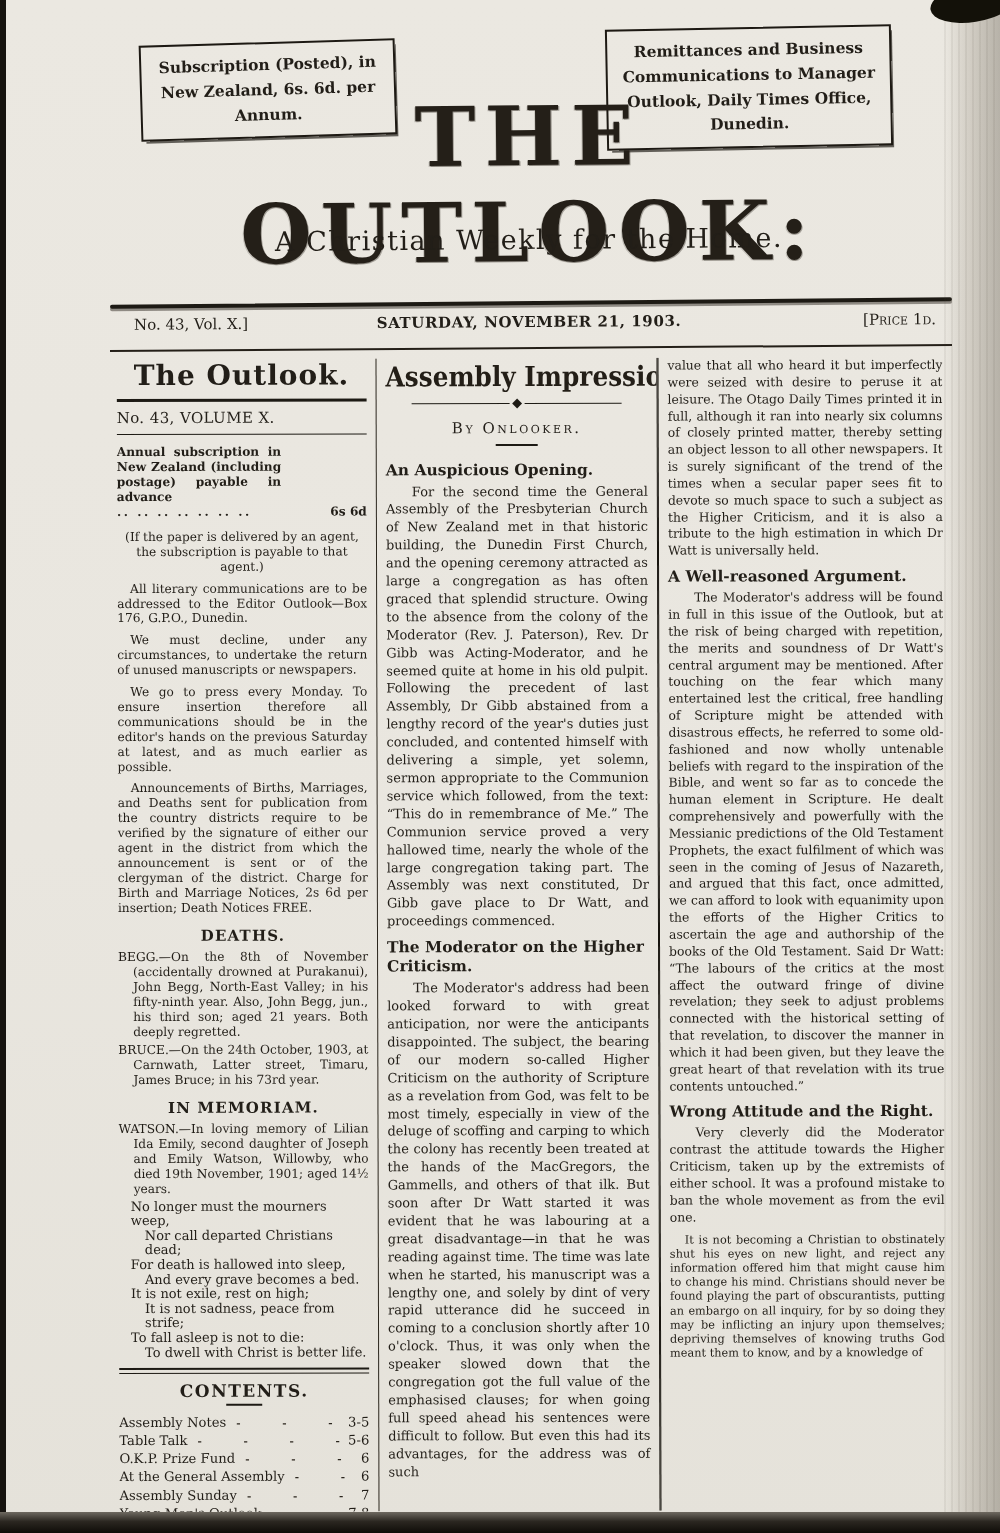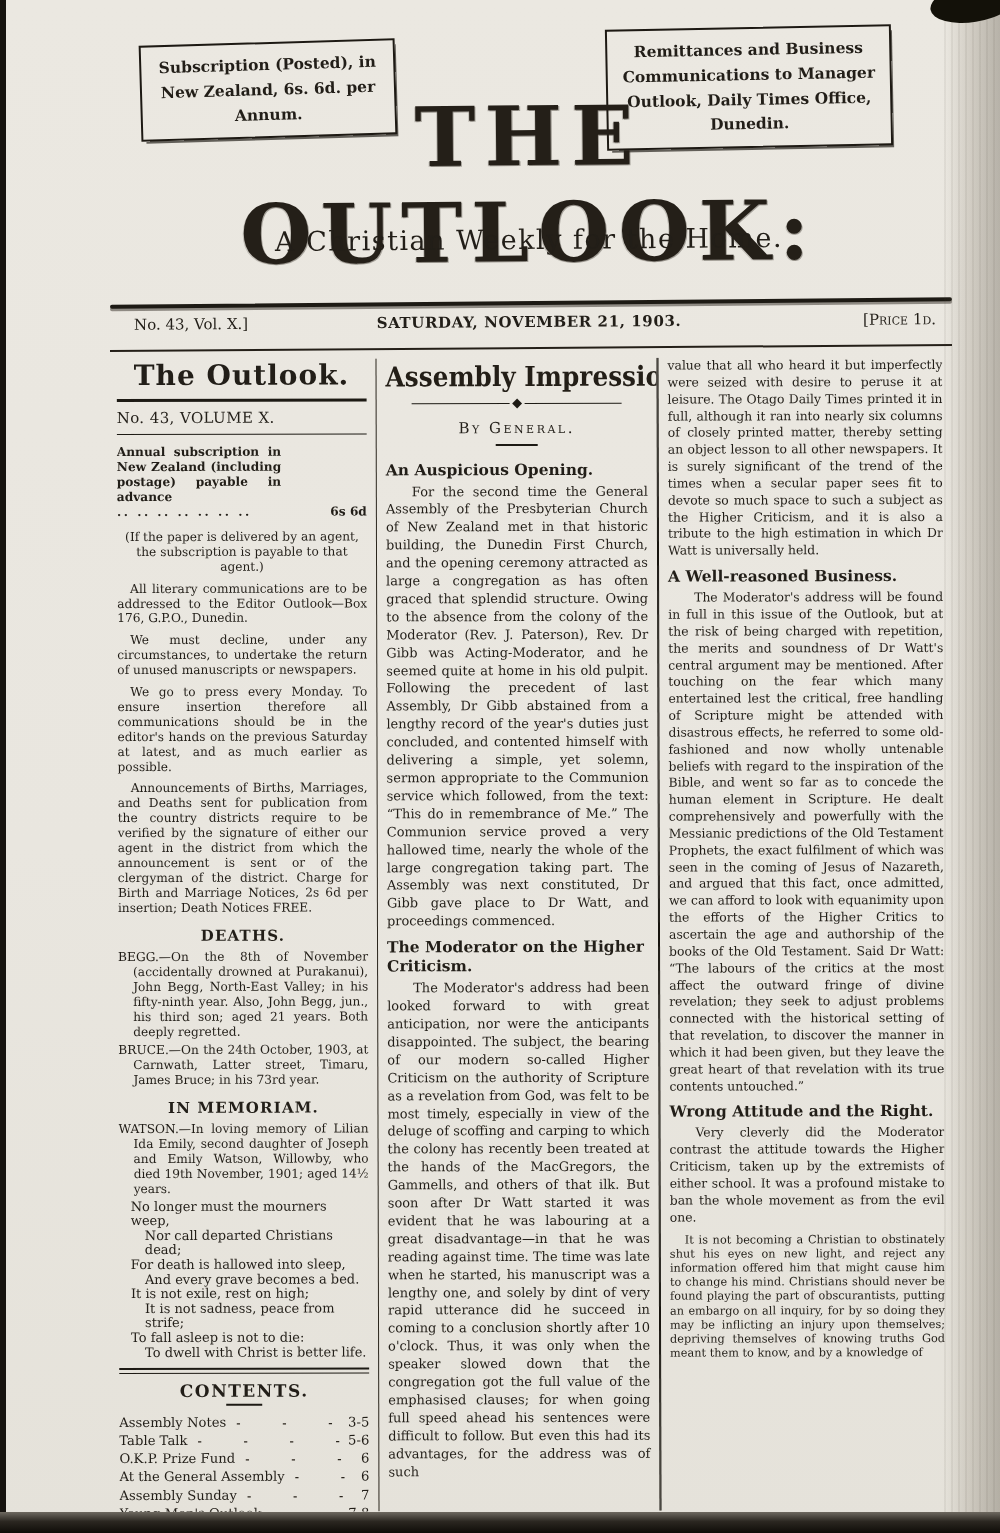--- a/index.html
+++ b/index.html
@@ -208,34 +208,34 @@
       </div>
     </div>
 
     <div class="col col2">
       <div class="headline">Assembly Impressions</div>
       <div class="ornament">
         <span class="line"></span>
         <span class="diamond"></span>
         <span class="line"></span>
       </div>
-      <div class="byline">By General.</div>
+      <div class="byline">By Onlooker.</div>
       <div class="byline-rule"></div>
 
       <div class="art-head">An Auspicious Opening.</div>
       <p class="body-para indent">For the second time the General Assembly of the Presbyterian Church of New Zealand met in that historic building, the Dunedin First Church, and the opening ceremony attracted as large a congregation as has often graced that splendid structure.  Owing to the absence from the colony of the Moderator (Rev. J. Paterson), Rev. Dr Gibb was Acting-Moderator, and he seemed quite at home in his old pulpit.  Following the precedent of last Assembly, Dr Gibb abstained from a lengthy record of the year's duties just concluded, and contented himself with delivering a simple, yet solemn, sermon appropriate to the Communion service which followed, from the text: “This do in remembrance of Me.”  The Communion service proved a very hallowed time, nearly the whole of the large congregation taking part.  The Assembly was next constituted, Dr Gibb gave place to Dr Watt, and proceedings commenced.</p>
 
       <div class="art-head">The Moderator on the Higher Criticism.</div>
       <p class="body-para indent">The Moderator's address had been looked forward to with great anticipation, nor were the anticipants disappointed.  The subject, the bearing of our modern so-called Higher Criticism on the authority of Scripture as a revelation from God, was felt to be most timely, especially in view of the deluge of scoffing and carping to which the colony has recently been treated at the hands of the MacGregors, the Gammells, and others of that ilk.  But soon after Dr Watt started it was evident that he was labouring at a great disadvantage—in that he was reading against time. The time was late when he started, his manuscript was a lengthy one, and solely by dint of very rapid utterance did he succeed in coming to a conclusion shortly after 10 o'clock.  Thus, it was only when the speaker slowed down that the congregation got the full value of the emphasised clauses; for when going full speed ahead his sentences were difficult to follow.  But even this had its advantages, for the address was of such</p>
     </div>
 
     <div class="col col3">
       <p class="body-para">value that all who heard it but imperfectly were seized with desire to peruse it at leisure.  The Otago Daily Times printed it in full, although it ran into nearly six columns of closely printed matter, thereby setting an object lesson to all other newspapers.  It is surely significant of the trend of the times when a secular paper sees fit to devote so much space to such a subject as the Higher Criticism, and it is also a tribute to the high estimation in which Dr Watt is universally held.</p>
 
-      <div class="art-head">A Well-reasoned Business.</div>
+      <div class="art-head">A Well-reasoned Argument.</div>
       <p class="body-para indent">The Moderator's address will be found in full in this issue of the Outlook, but at the risk of being charged with repetition, the merits and soundness of Dr Watt's central argument may be mentioned.  After touching on the fear which many entertained lest the critical, free handling of Scripture might be attended with disastrous effects, he referred to some old-fashioned and now wholly untenable beliefs with regard to the inspiration of the Bible, and went so far as to concede the human element in Scripture.  He dealt comprehensively and powerfully with the Messianic predictions of the Old Testament Prophets, the exact fulfilment of which was seen in the coming of Jesus of Nazareth, and argued that this fact, once admitted, we can afford to look with equanimity upon the efforts of the Higher Critics to ascertain the age and authorship of the books of the Old Testament.  Said Dr Watt: “The labours of the critics at the most affect the outward fringe of divine revelation; they seek to adjust problems connected with the historical setting of that revelation, to discover the manner in which it had been given, but they leave the great heart of that revelation with its true contents untouched.”</p>
 
       <div class="art-head">Wrong Attitude and the Right.</div>
       <p class="body-para indent">Very cleverly did the Moderator contrast the attitude towards the Higher Criticism, taken up by the extremists of either school.  It was a profound mistake to ban the whole movement as from the evil one.</p>
       <p class="small-para">It is not becoming a Christian to obstinately shut his eyes on new light, and reject any information offered him that might cause him to change his mind.  Christians should never be found playing the part of obscurantists, putting an embargo on all inquiry, for by so doing they may be inflicting an injury upon themselves; depriving themselves of knowing truths God meant them to know, and by a knowledge of</p>
     </div>
 
   </div>
 
   <div class="bottom-bar"></div>

